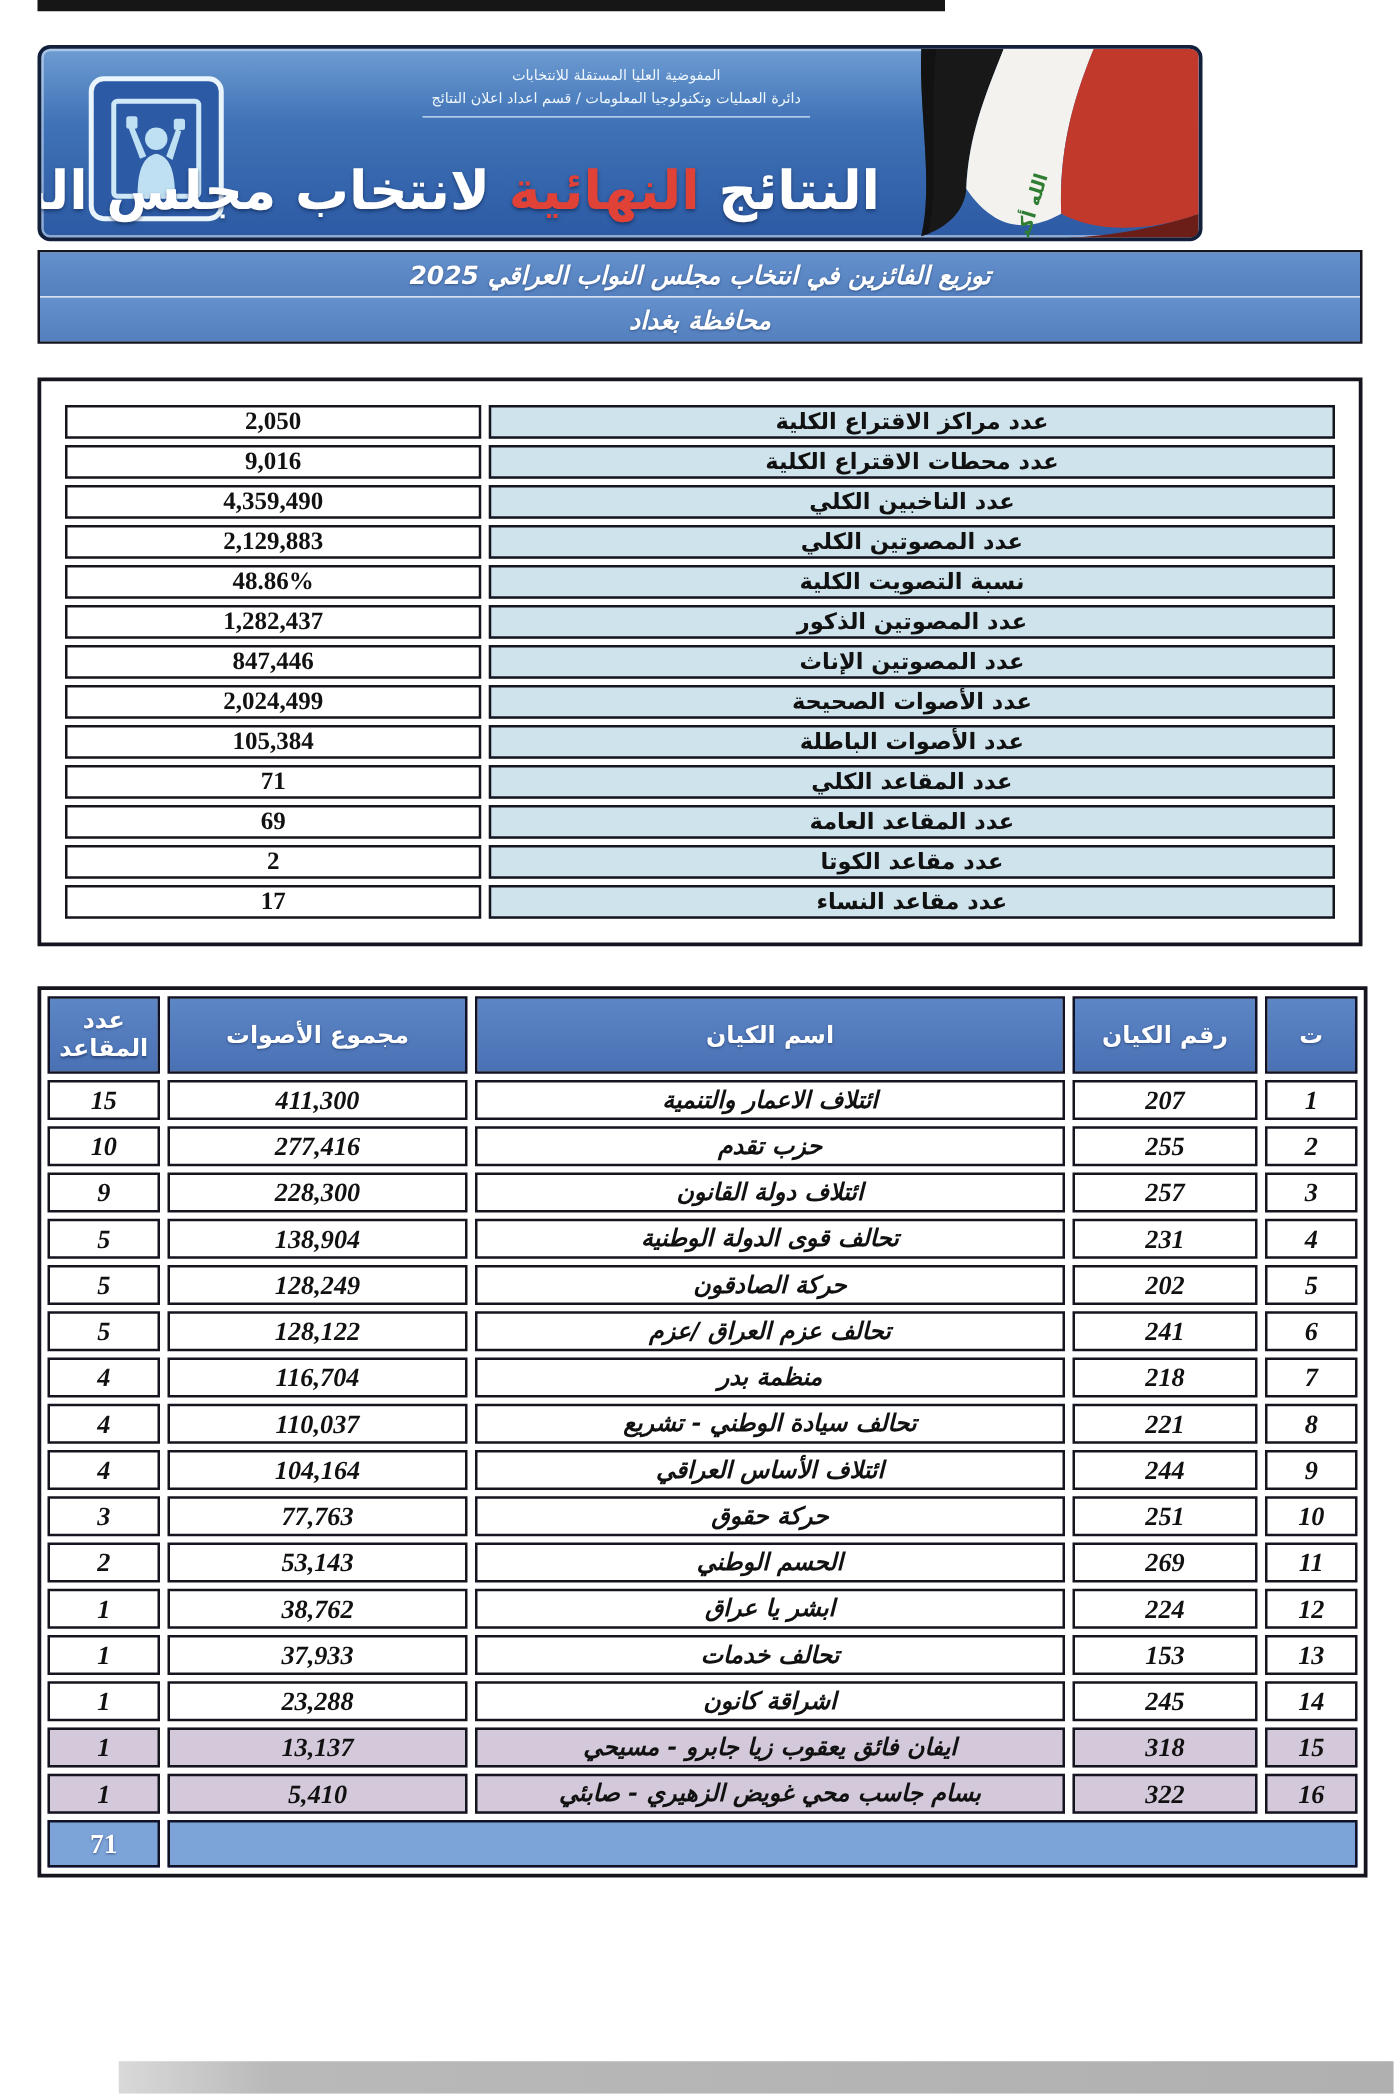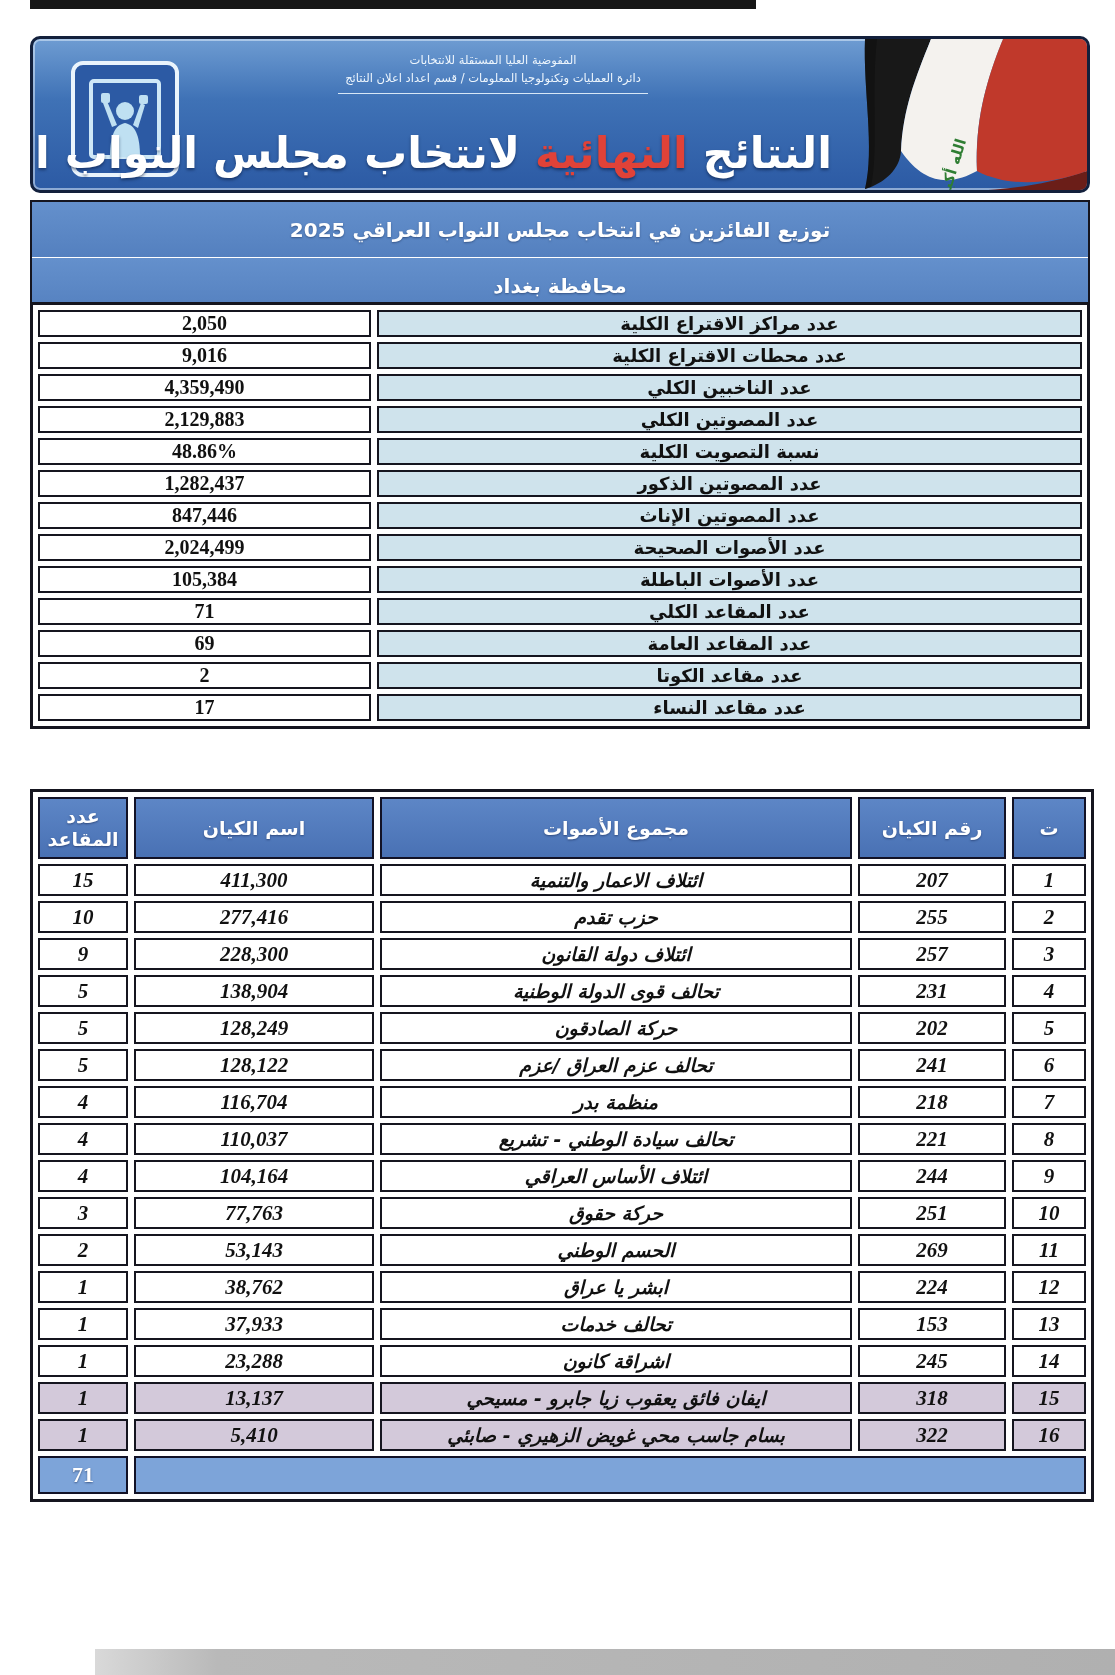--- a/index.html
+++ b/index.html
@@ -6,21 +6,21 @@
   body {
     width:1115px; height:1675px; position:relative;
     background:#ffffff; overflow:hidden;
     font-family:"DejaVu Sans", sans-serif; color:#111;
   }
   
   .top-strip { position:absolute; left:30px; top:0; width:726px; height:9px; background:#161616; }
 
   
   .banner {
-    position:absolute; left:30px; top:36px; width:1060px; height:157px;
+    position:absolute; left:30px; top:36px; width:932px; height:157px;
     border:3px solid #13203c; border-radius:10px; overflow:hidden;
     background:linear-gradient(180deg,#6e9cd2 0%, #3f72b6 40%, #2c5aa4 100%);
     box-shadow: inset 0 0 0 2px rgba(220,235,250,.55);
   }
   .org-block {
     position:absolute; top:13px; left:180px; width:560px; text-align:center;
     color:#eef6fd; font-size:11.5px; line-height:1.55; direction:rtl;
   }
   .org-block .u { display:block; margin:5px auto 0; width:310px; border-bottom:1.5px solid #d7e7f6; }
   .banner-title {
@@ -31,31 +31,32 @@
   .banner-title .red { color:#e04238;text-align:right; }
   .logo-box { position:absolute; left:32px; top:20px; }
   .flag-box { position:absolute; right:0; top:0; }
 
   
   .subhead-wrap {
     position:absolute; left:30px; top:200px; width:1060px;
     border:2px solid #15151f; background:#ffffff;
   }
   .subhead {
-    height:55px; background:linear-gradient(180deg,#6490cc,#5480bf);
+    height:35px; background:linear-gradient(180deg,#6490cc,#5480bf);
     color:#fff; font-weight:bold; font-size:20px; direction:rtl;
     display:flex; align-items:center; justify-content:center;
     text-shadow:0 1px 2px rgba(20,40,80,.5);
+    font-style:italic;
   }
   .subhead + .subhead { margin-top:1px; }
 
   
   .stats {
     position:absolute; left:30px; top:302px; width:1060px;
-    border:3px solid #15151f; background:#fff; padding:5px;
+    border:3px solid #15151f; background:#fff; padding:19px;
     display:flex; flex-direction:column; gap:5px;
   }
   .stats-row { display:grid; grid-template-columns:333px 1fr; gap:6px; }
   .cell {
     border:2px solid #15151f; height:27px;
     display:flex; align-items:center; justify-content:center;
   }
   .stat-value { background:#fff; font-family:"Liberation Serif", serif; font-weight:bold; font-size:20px; }
   .stat-label { background:#cfe3ec; font-weight:bold; font-size:18px; direction:rtl; }
 
@@ -188,22 +189,22 @@
     </div>
     <div class="stats-row">
       <div class="cell stat-value">17</div>
       <div class="cell stat-label">عدد مقاعد النساء</div>
     </div>
   </div>
 
 <div class="results">
   <div class="res-grid res-head">
     <div class="cell">عدد المقاعد</div>
+    <div class="cell">مجموع الأصوات</div>
     <div class="cell">اسم الكيان</div>
-    <div class="cell">مجموع الأصوات</div>
     <div class="cell">رقم الكيان</div>
     <div class="cell">ت</div>
   </div>
   <div id="res-rows" style="display:flex;flex-direction:column;gap:5px;font-style:italic;">
       <div class="res-grid">
         <div class="cell num">15</div>
         <div class="cell num">411,300</div>
         <div class="cell ename">ائتلاف الاعمار والتنمية</div>
         <div class="cell num">207</div>
         <div class="cell num">1</div>

